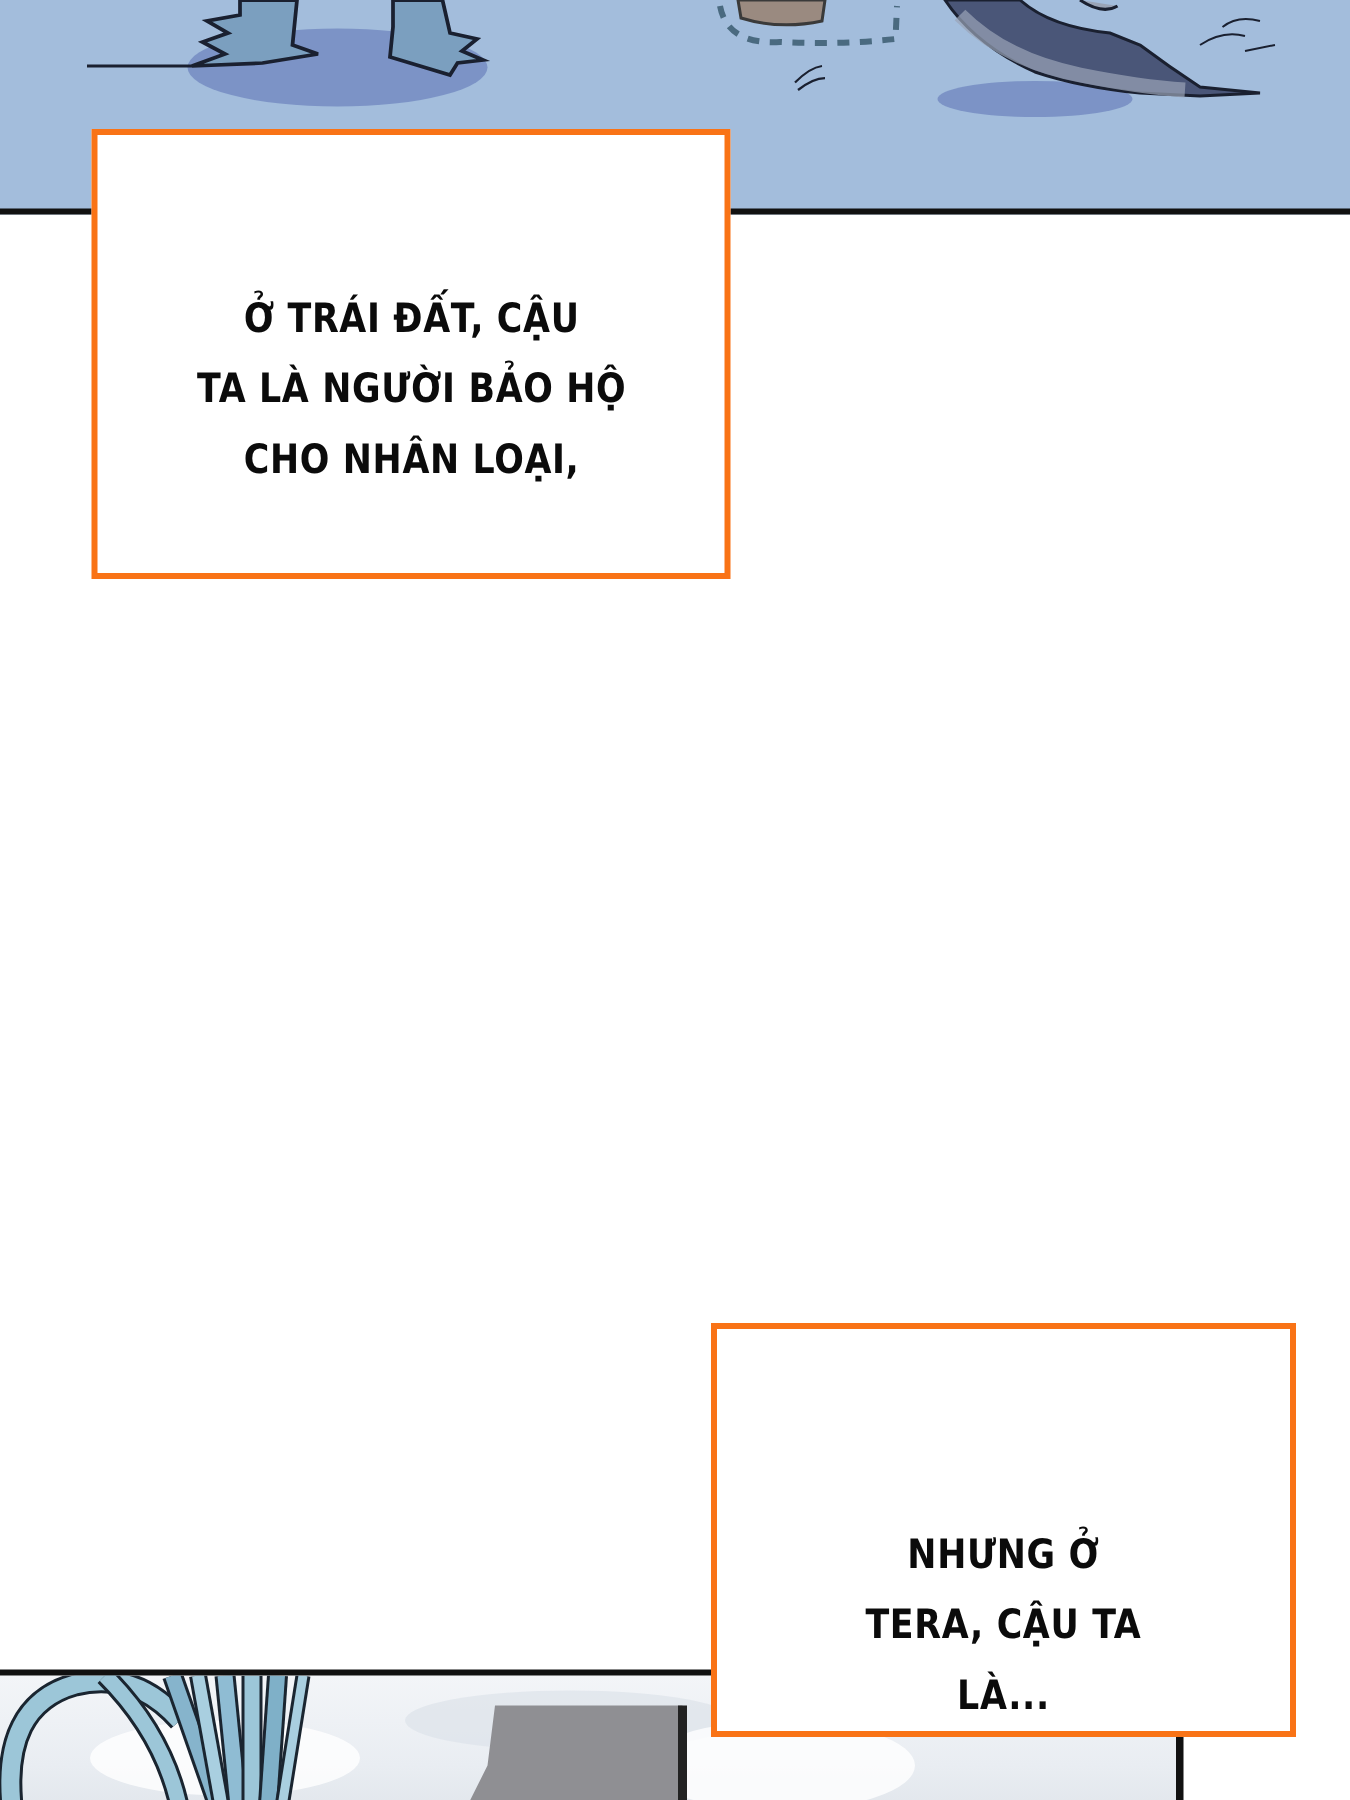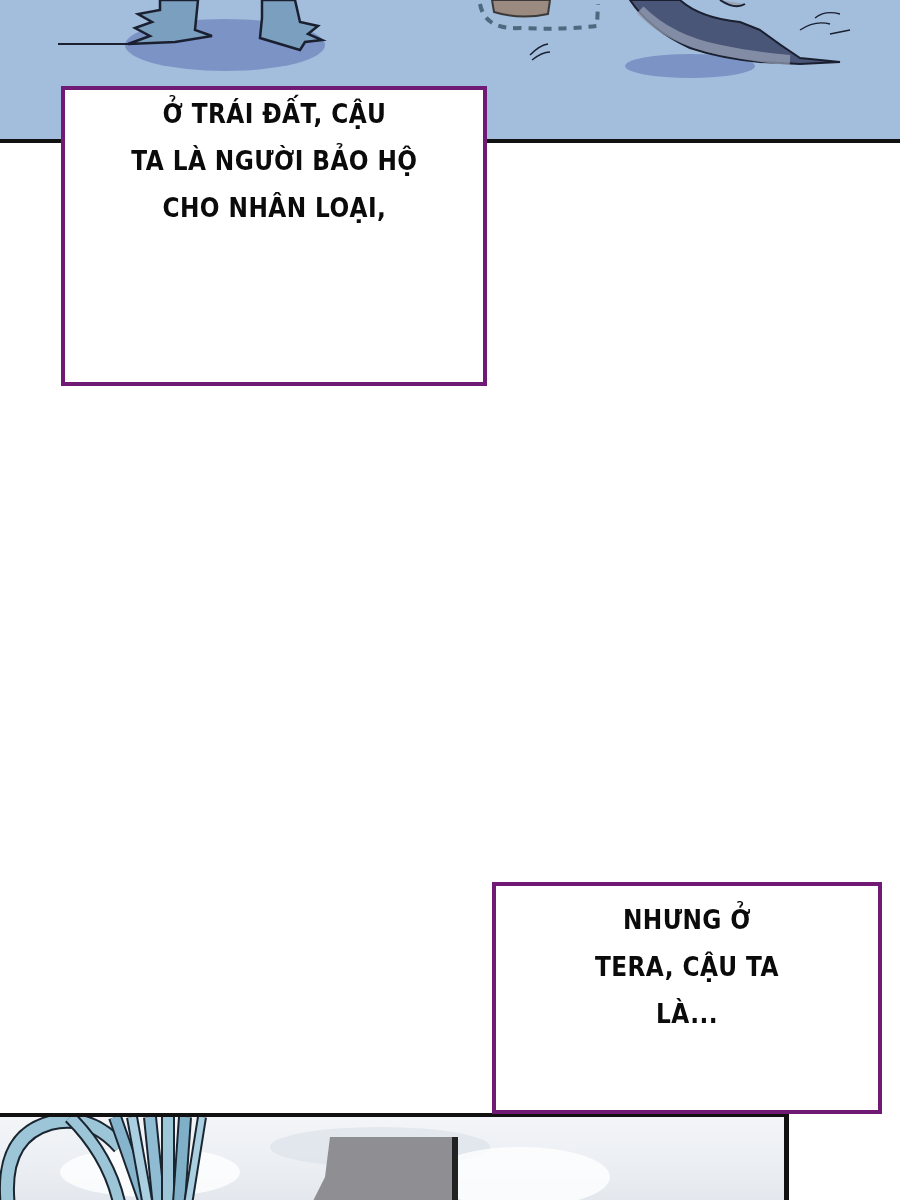--- a/index.html
+++ b/index.html
@@ -37,36 +37,36 @@
       border-right: 5px solid #111;
       background: linear-gradient(180deg, #f3f5f8 0%, #e9edf2 60%, #dfe4ea 100%);
       overflow: hidden;
     }
     .bottom-panel svg { position: absolute; left: 0; top: 0; }
 
     
     .caption {
       position: absolute;
       background: #ffffff;
-      border: 4px solid #701a75;
+      border: 4px solid #f97316;
       box-sizing: border-box;
       display: flex;
-      align-items: flex-start;
+      align-items: flex-end;
       justify-content: center;
       text-align: center;
       z-index: 5;
     }
     .caption-1 {
       left: 61px; top: 86px;
       width: 426px; height: 300px;
       padding-bottom: 52px;
     }
     .caption-2 {
-      left: 492px; top: 882px;
-      width: 390px; height: 232px;
+      left: 474px; top: 882px;
+      width: 390px; height: 276px;
       padding-top: 10px;
     }
     .caption-text {
       font-family: "DejaVu Sans", sans-serif;
       font-weight: bold;
       font-size: 27px;
       line-height: 47px;
       color: #0b0b0b;
       letter-spacing: 0.5px;
       transform: scaleX(0.86);

